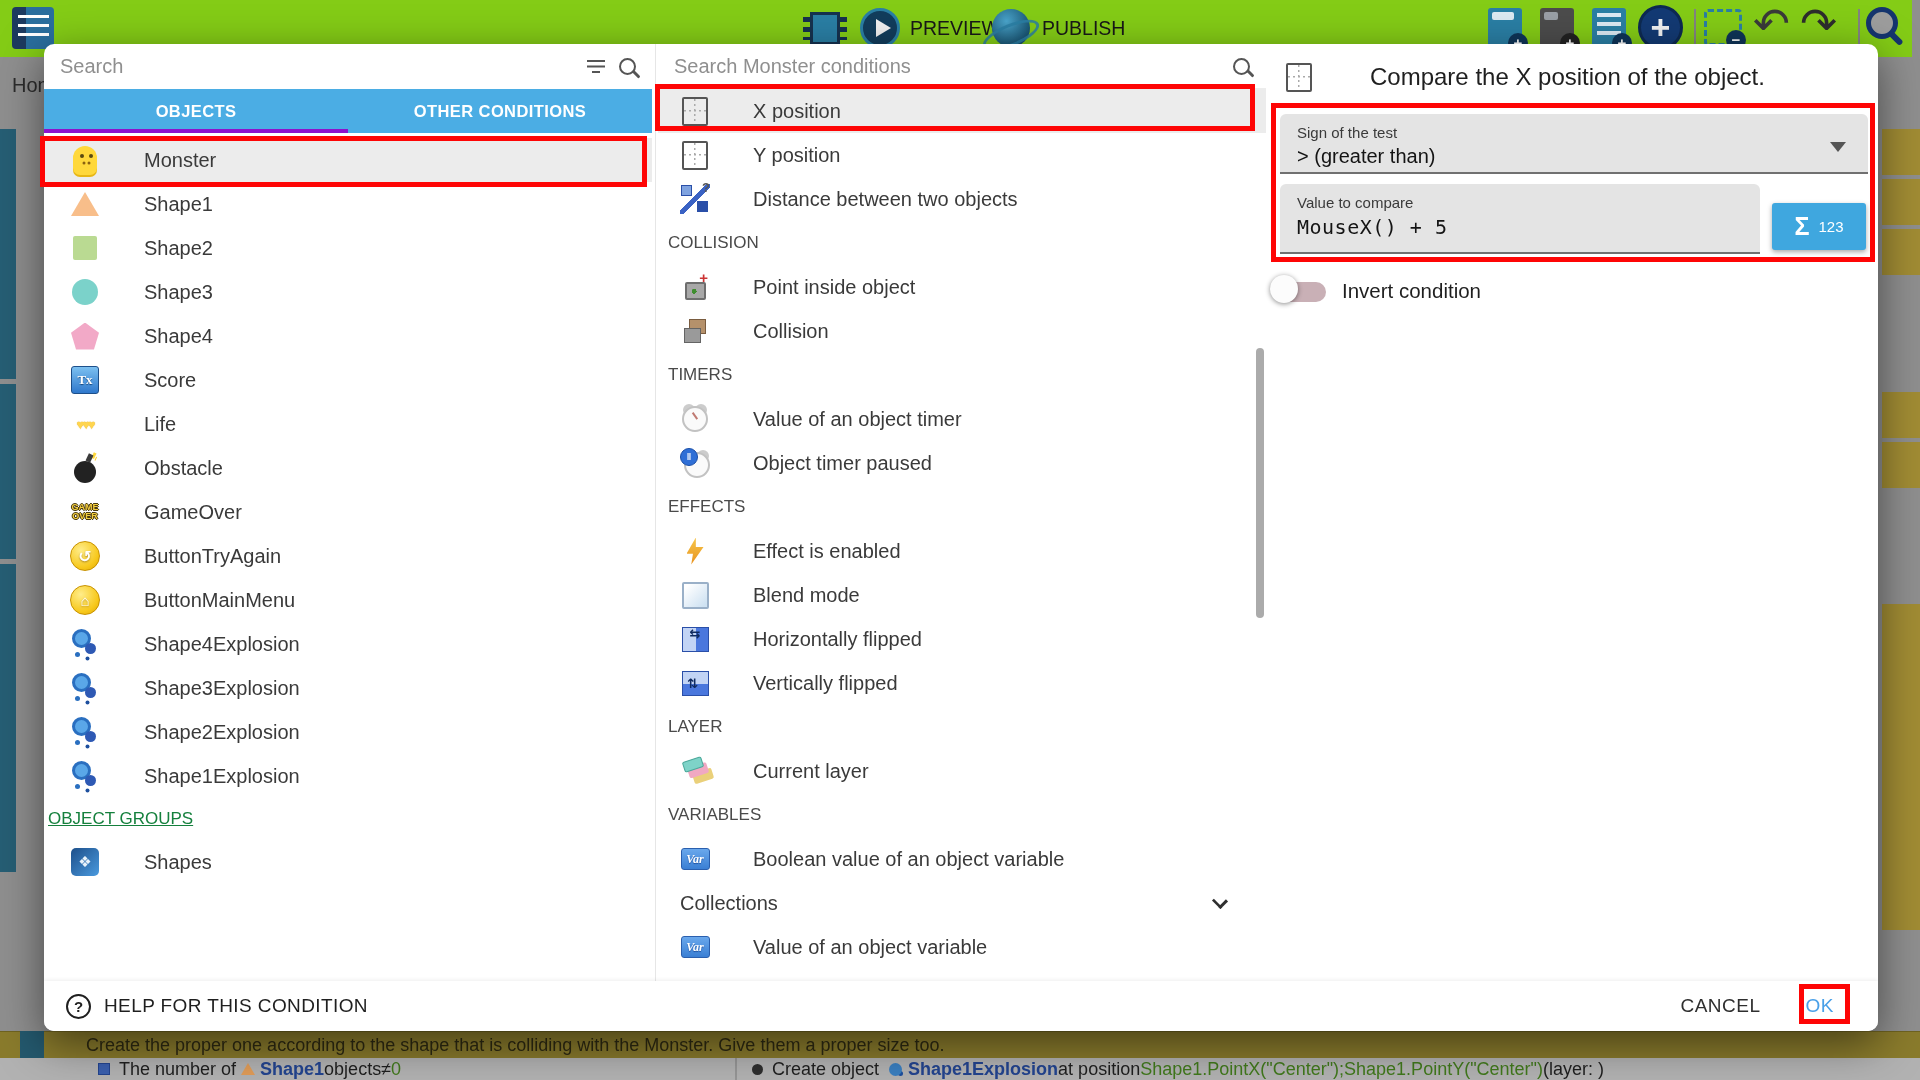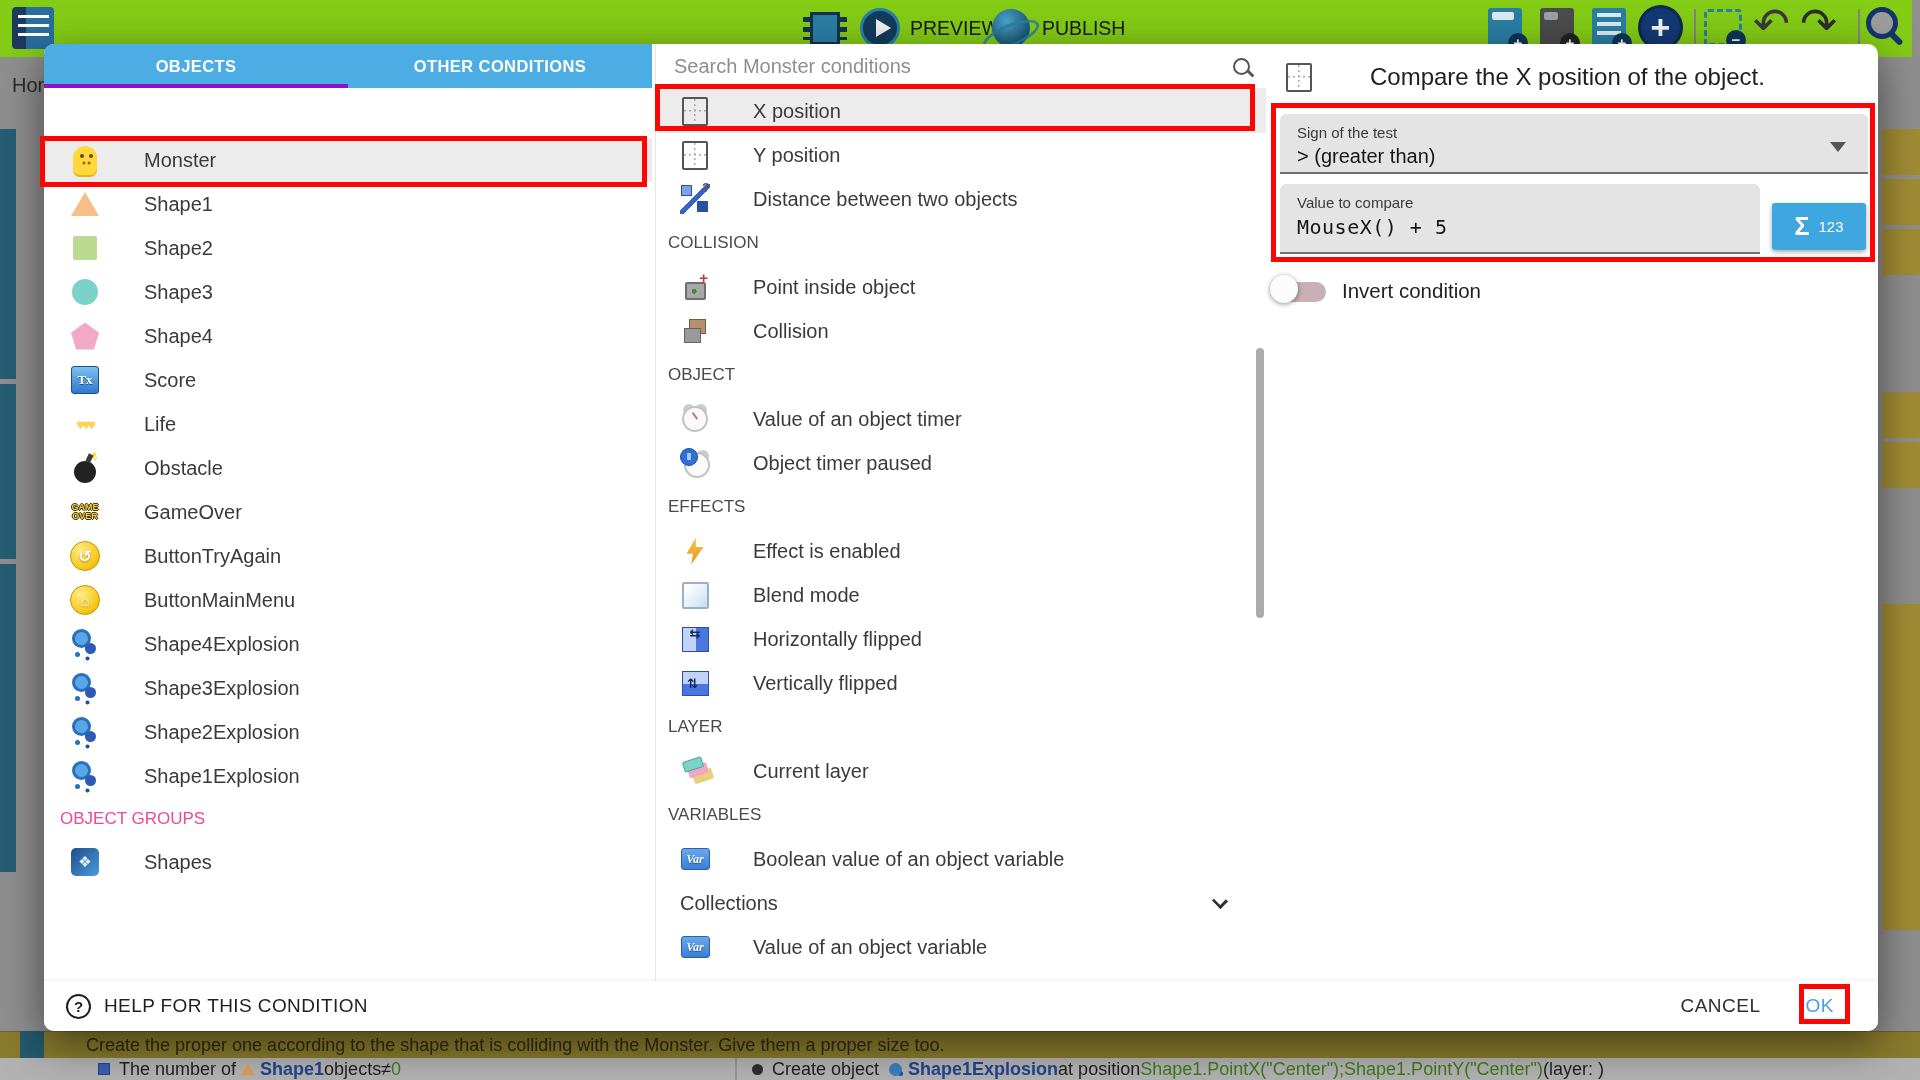--- a/index.html
+++ b/index.html
@@ -89,21 +89,21 @@
     right:-7px; bottom:-2px; transform:rotate(45deg); }
 
   .tabs { height:44px; background:#4bade4; display:flex; position:relative; }
   .tab { flex:1; display:flex; align-items:center; justify-content:center; color:#fff; font-weight:bold;
     font-size:16.5px; letter-spacing:.4px; cursor:pointer; }
   .tab-indicator { position:absolute; bottom:0; left:0; width:50%; height:4px; background:#8e12cc; }
 
   .obj-list { position:absolute; top:94px; left:0; right:0; }
   .obj-row { height:44px; display:flex; align-items:center; padding-left:24px; font-size:20px; color:#3a3a3a; }
   .obj-row[data-hl="true"] { background:#ececec; }
-  .list-header { height:42px; display:flex; align-items:center; padding-left:16px; font-size:17px; color:#ec4899; }
+  .list-header { height:42px; display:flex; align-items:center; padding-left:4px; font-size:17px; color:#15803d;text-decoration:underline; }
 
   .oi { width:34px; height:34px; position:relative; flex:none; display:flex; align-items:center; justify-content:center; margin-right:42px; }
   .oi[data-icon=monster]::before { content:""; width:24px; height:29px; background:#ffd83b; border-radius:12px 12px 7px 7px; box-shadow:0 2px 0 #e8b714; }
   .oi[data-icon=monster]::after { content:""; position:absolute; top:11px; left:50%; margin-left:-5px; width:4px; height:4px; border-radius:50%;
     background:#5a4a10; box-shadow:9px 0 0 #5a4a10, 2px 7px 0 -0.5px #8a6210, 7px 7px 0 -0.5px #8a6210; }
   .oi[data-icon=triangle]::before { content:""; border-left:14px solid transparent; border-right:14px solid transparent; border-bottom:24px solid #f8be8a; }
   .oi[data-icon=square]::before { content:""; width:24px; height:24px; background:#bada92; border-radius:2px; }
   .oi[data-icon=circle]::before { content:""; width:26px; height:26px; border-radius:50%; background:#7bd2ca; }
   .oi[data-icon=pentagon]::before { content:""; width:28px; height:27px; background:#f2a9c7;
     clip-path:polygon(50% 0%,100% 38%,82% 100%,18% 100%,0% 38%); }
@@ -264,20 +264,25 @@
     <span> at position </span>
     <span class="green">Shape1.PointX("Center");Shape1.PointY("Center")</span>
     <span> (layer: )</span>
   </span>
 </div>
 <div class="evt-divider"></div>
 
 <div class="dialog">
 
   <div class="left-col">
+    <div class="search-row">
+      <input class="search" type="text" placeholder="Search" style="">
+      <span class="filter-icon"></span>
+      <span class="mag-icon"></span>
+    </div>
     <div class="tabs">
       <div class="tab">OBJECTS</div>
       <div class="tab">OTHER CONDITIONS</div>
       <div class="tab-indicator"></div>
     </div>
     <div class="obj-list">
       <div>
 
           <div class="obj-row" data-icon="monster" data-hl="true">
             <span class="oi" data-icon="monster"></span>
@@ -405,21 +410,21 @@
         </div>
 
         <div class="cond-item" data-kind="row">
           <span class="ci" data-icon="collision"></span>
           <span>Collision</span>
 
         </div>
 
         <div class="cond-item" data-kind="header">
 
-          <span>OBJECT</span>
+          <span>TIMERS</span>
 
         </div>
 
         <div class="cond-item" data-kind="row">
           <span class="ci" data-icon="timer"></span>
           <span>Value of an object timer</span>
 
         </div>
 
         <div class="cond-item" data-kind="row">

